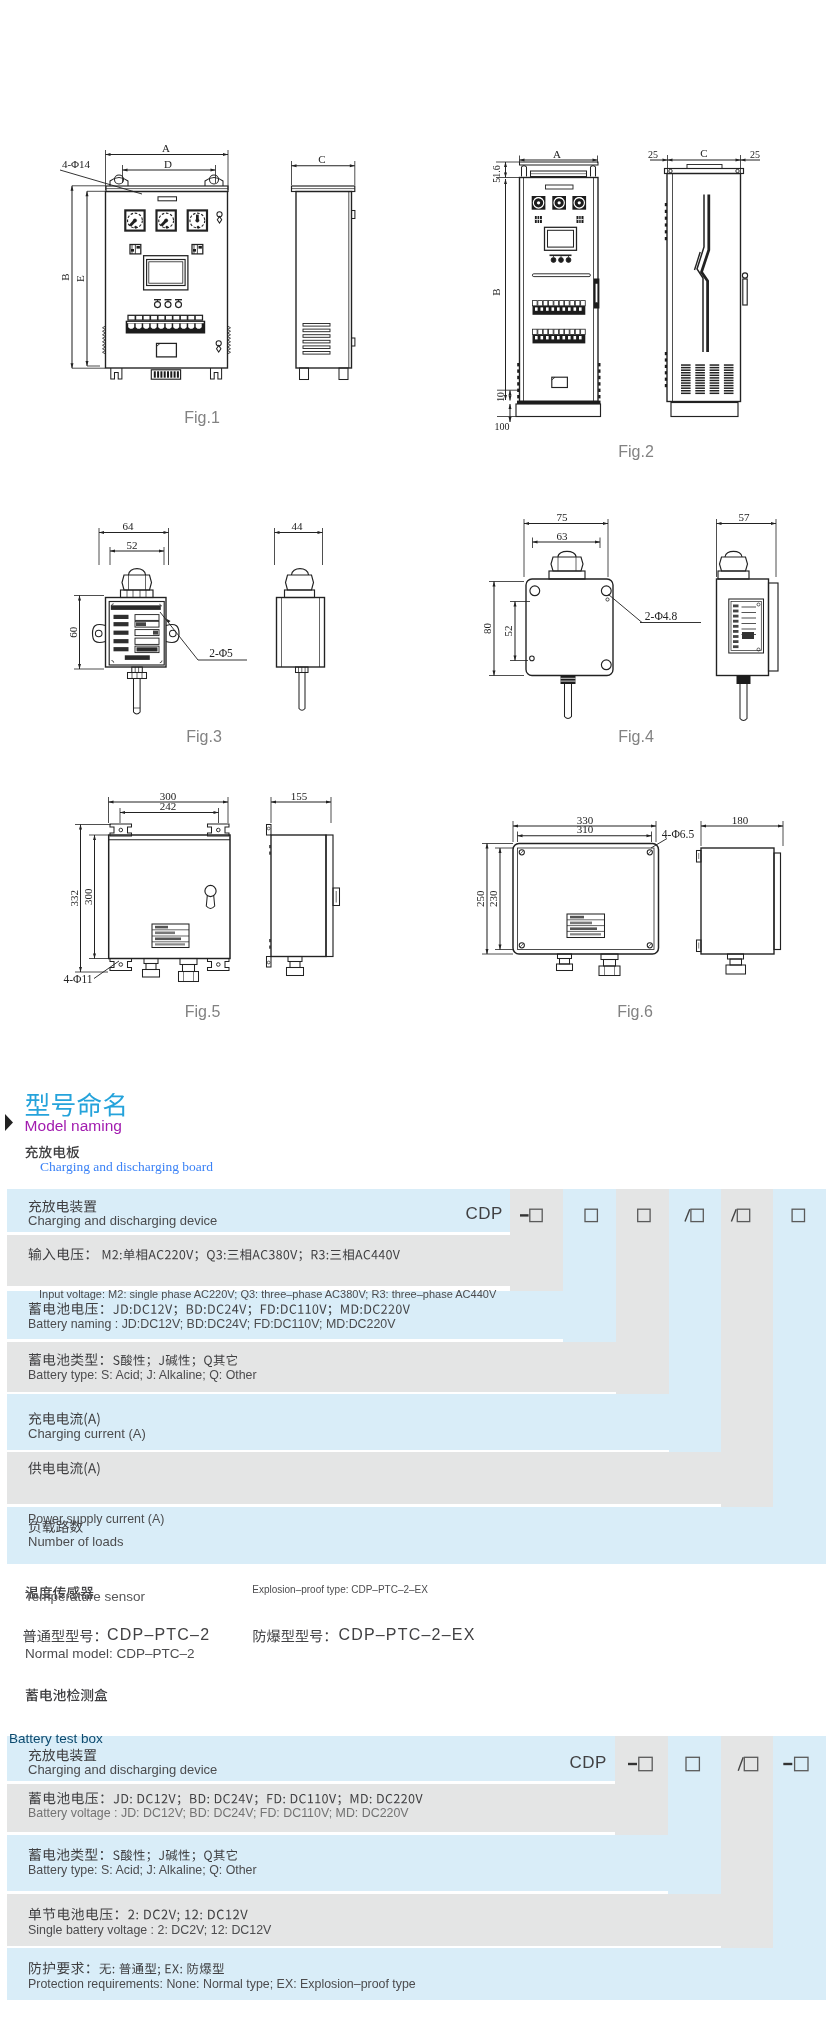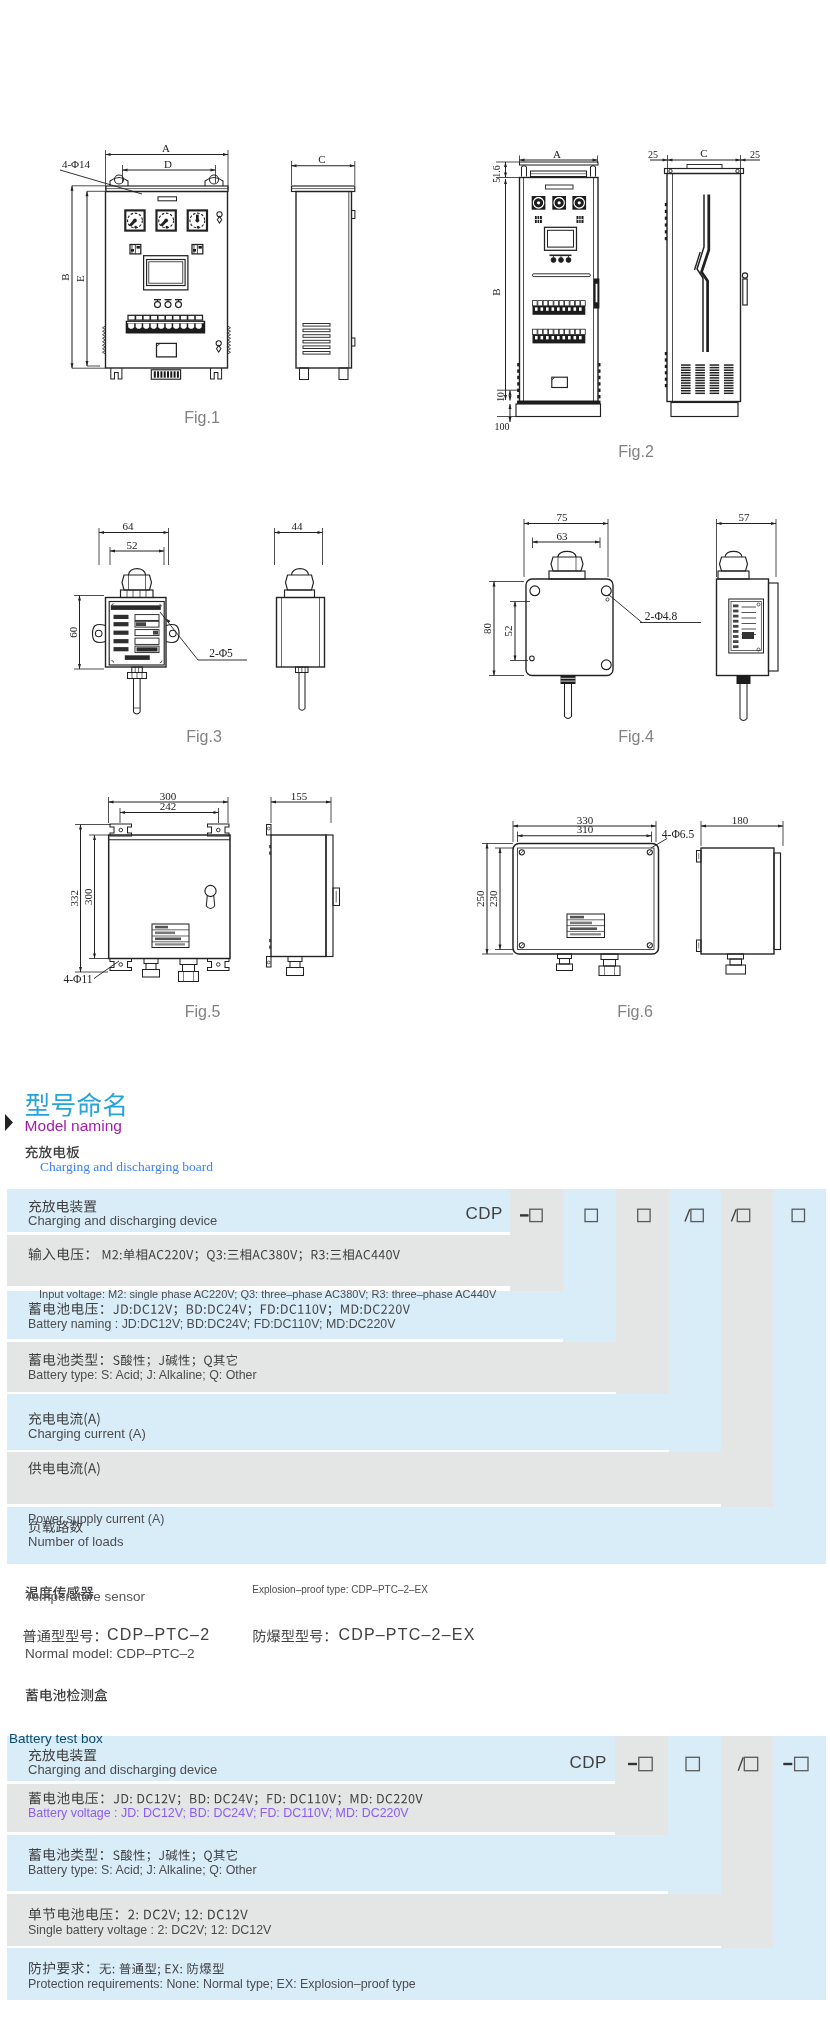--- a/index.html
+++ b/index.html
@@ -717,15 +717,15 @@
 <div class="a" style="left:28px;top:1212.7px;font-size:13px;color:#4c4c4e;">Charging and discharging device</div>
 <div class="a" style="left:39px;top:1265.6px;font-size:11px;color:#4c4c4e;margin-top:22px;">Input voltage: M2: single phase AC220V; Q3: three–phase AC380V;  R3: three–phase AC440V</div>
 <div class="a" style="left:28px;top:1316.6px;font-size:12.4px;color:#4c4c4e;">Battery naming : JD:DC12V; BD:DC24V; FD:DC110V; MD:DC220V</div>
 <div class="a" style="left:28px;top:1367.6px;font-size:12.4px;color:#4c4c4e;">Battery type: S: Acid; J: Alkaline; Q: Other</div>
 <div class="a" style="left:28px;top:1426.3px;font-size:13px;color:#4c4c4e;">Charging current (A)</div>
 <div class="a" style="left:28px;top:1478.4px;font-size:12.4px;color:#4c4c4e;margin-top:34px;">Power supply current (A)</div>
 <div class="a" style="left:28px;top:1533.9px;font-size:13px;color:#4c4c4e;">Number of loads</div>
 <div class="a" style="left:465.5px;top:1203.9px;font-size:17px;color:#414143;letter-spacing:0.5px;">CDP</div>
 <div class="a" style="left:569.5px;top:1752.9px;font-size:17px;color:#414143;letter-spacing:0.5px;">CDP</div>
 <div class="a" style="left:28px;top:1762.0px;font-size:13px;color:#4c4c4e;">Charging and discharging device</div>
-<div class="a" style="left:28px;top:1805.6px;font-size:12.4px;color:#8b5cf6;">Battery voltage : JD: DC12V; BD: DC24V; FD: DC110V; MD: DC220V</div>
+<div class="a" style="left:28px;top:1805.6px;font-size:12.4px;color:#737373;">Battery voltage : JD: DC12V; BD: DC24V; FD: DC110V; MD: DC220V</div>
 <div class="a" style="left:28px;top:1863.3px;font-size:12.4px;color:#4c4c4e;">Battery type: S: Acid; J: Alkaline; Q: Other</div>
 <div class="a" style="left:28px;top:1922.5px;font-size:12.4px;color:#4c4c4e;">Single battery voltage :  2: DC2V; 12: DC12V</div>
 <div class="a" style="left:28px;top:1976.7px;font-size:12.4px;color:#4c4c4e;">Protection requirements:  None: Normal type; EX: Explosion–proof type</div>
 </body></html>

